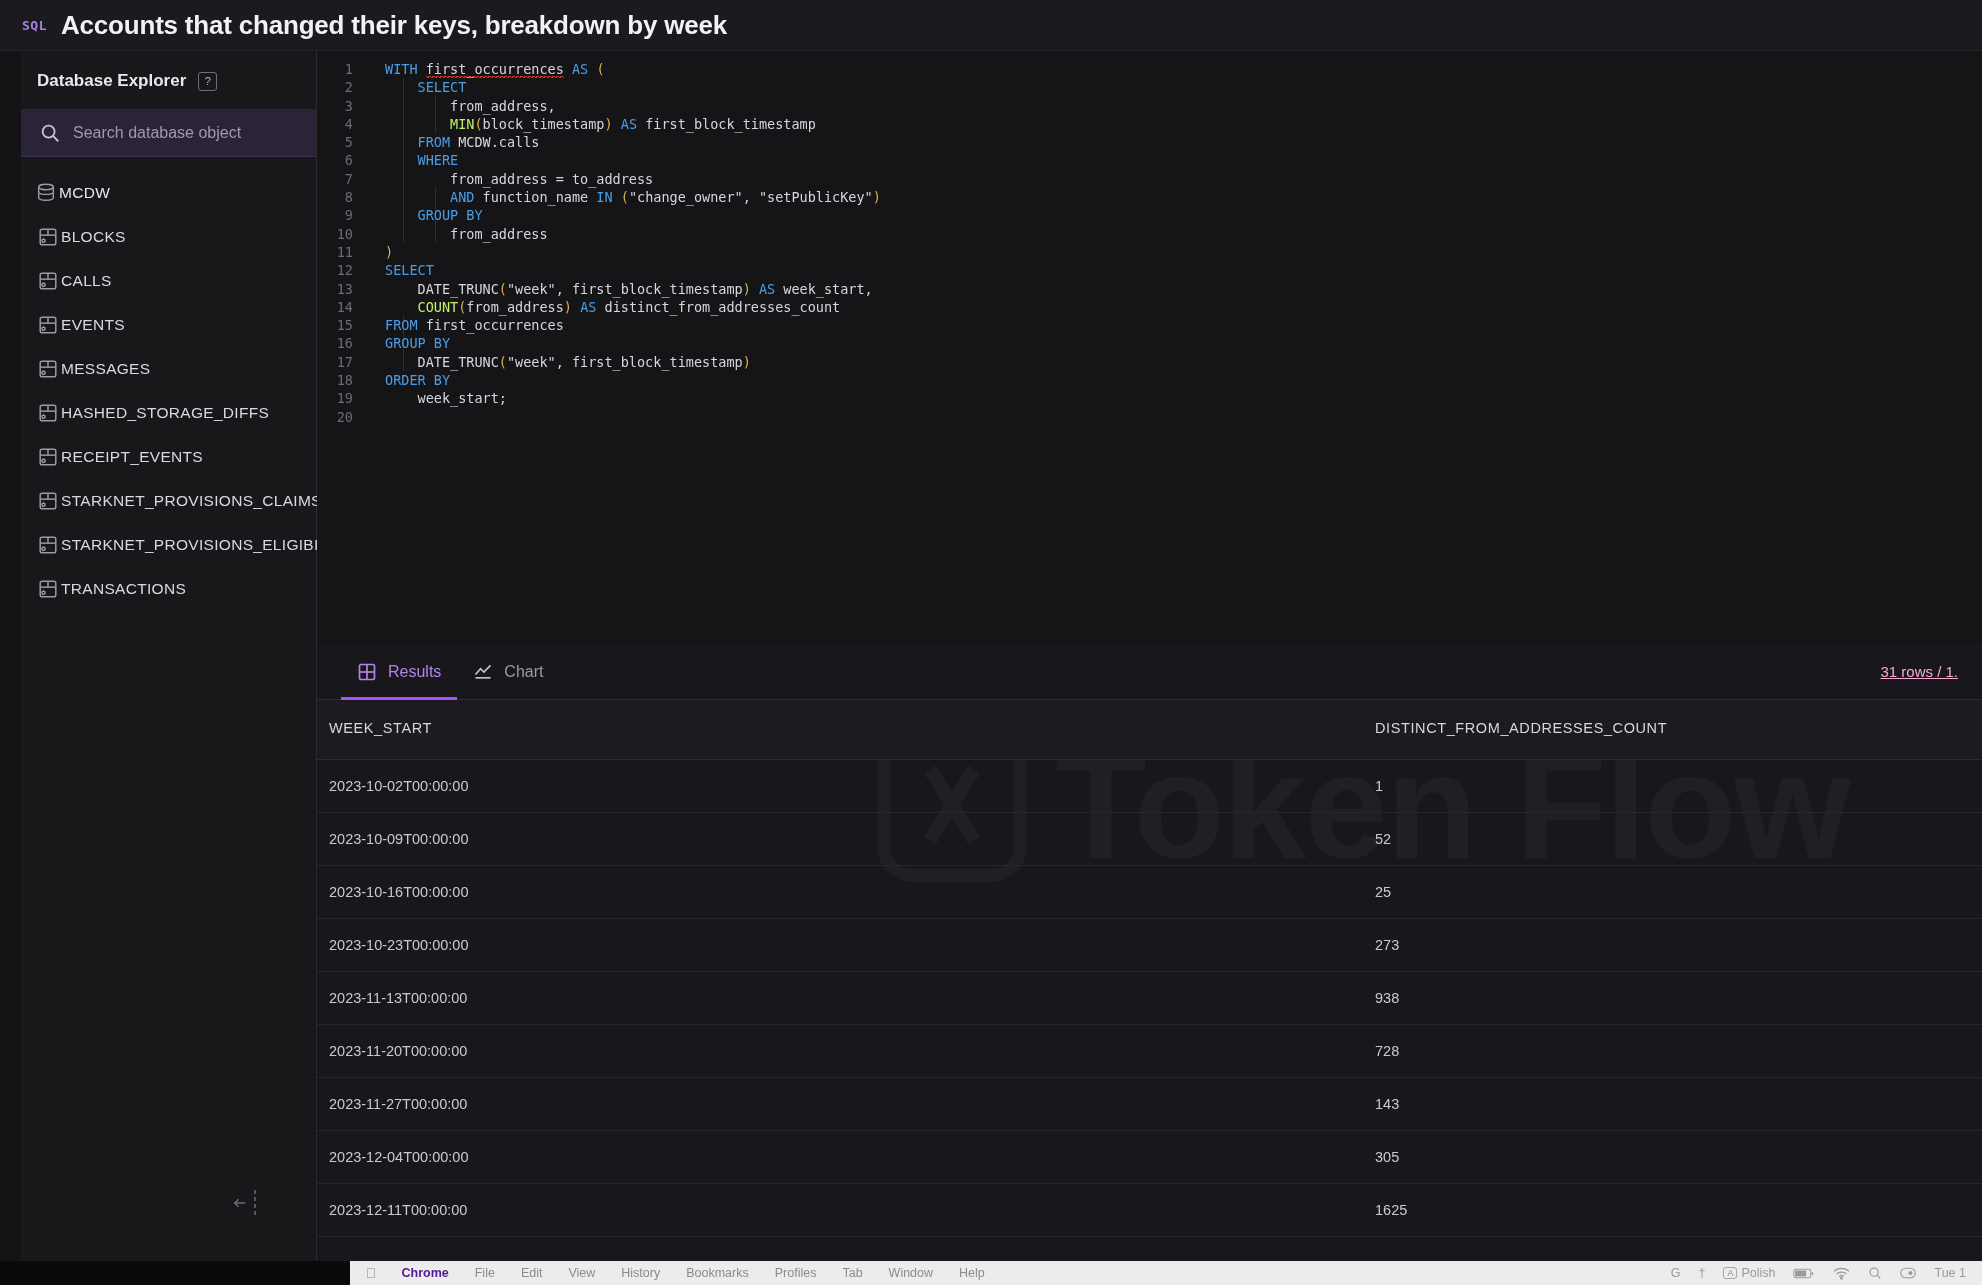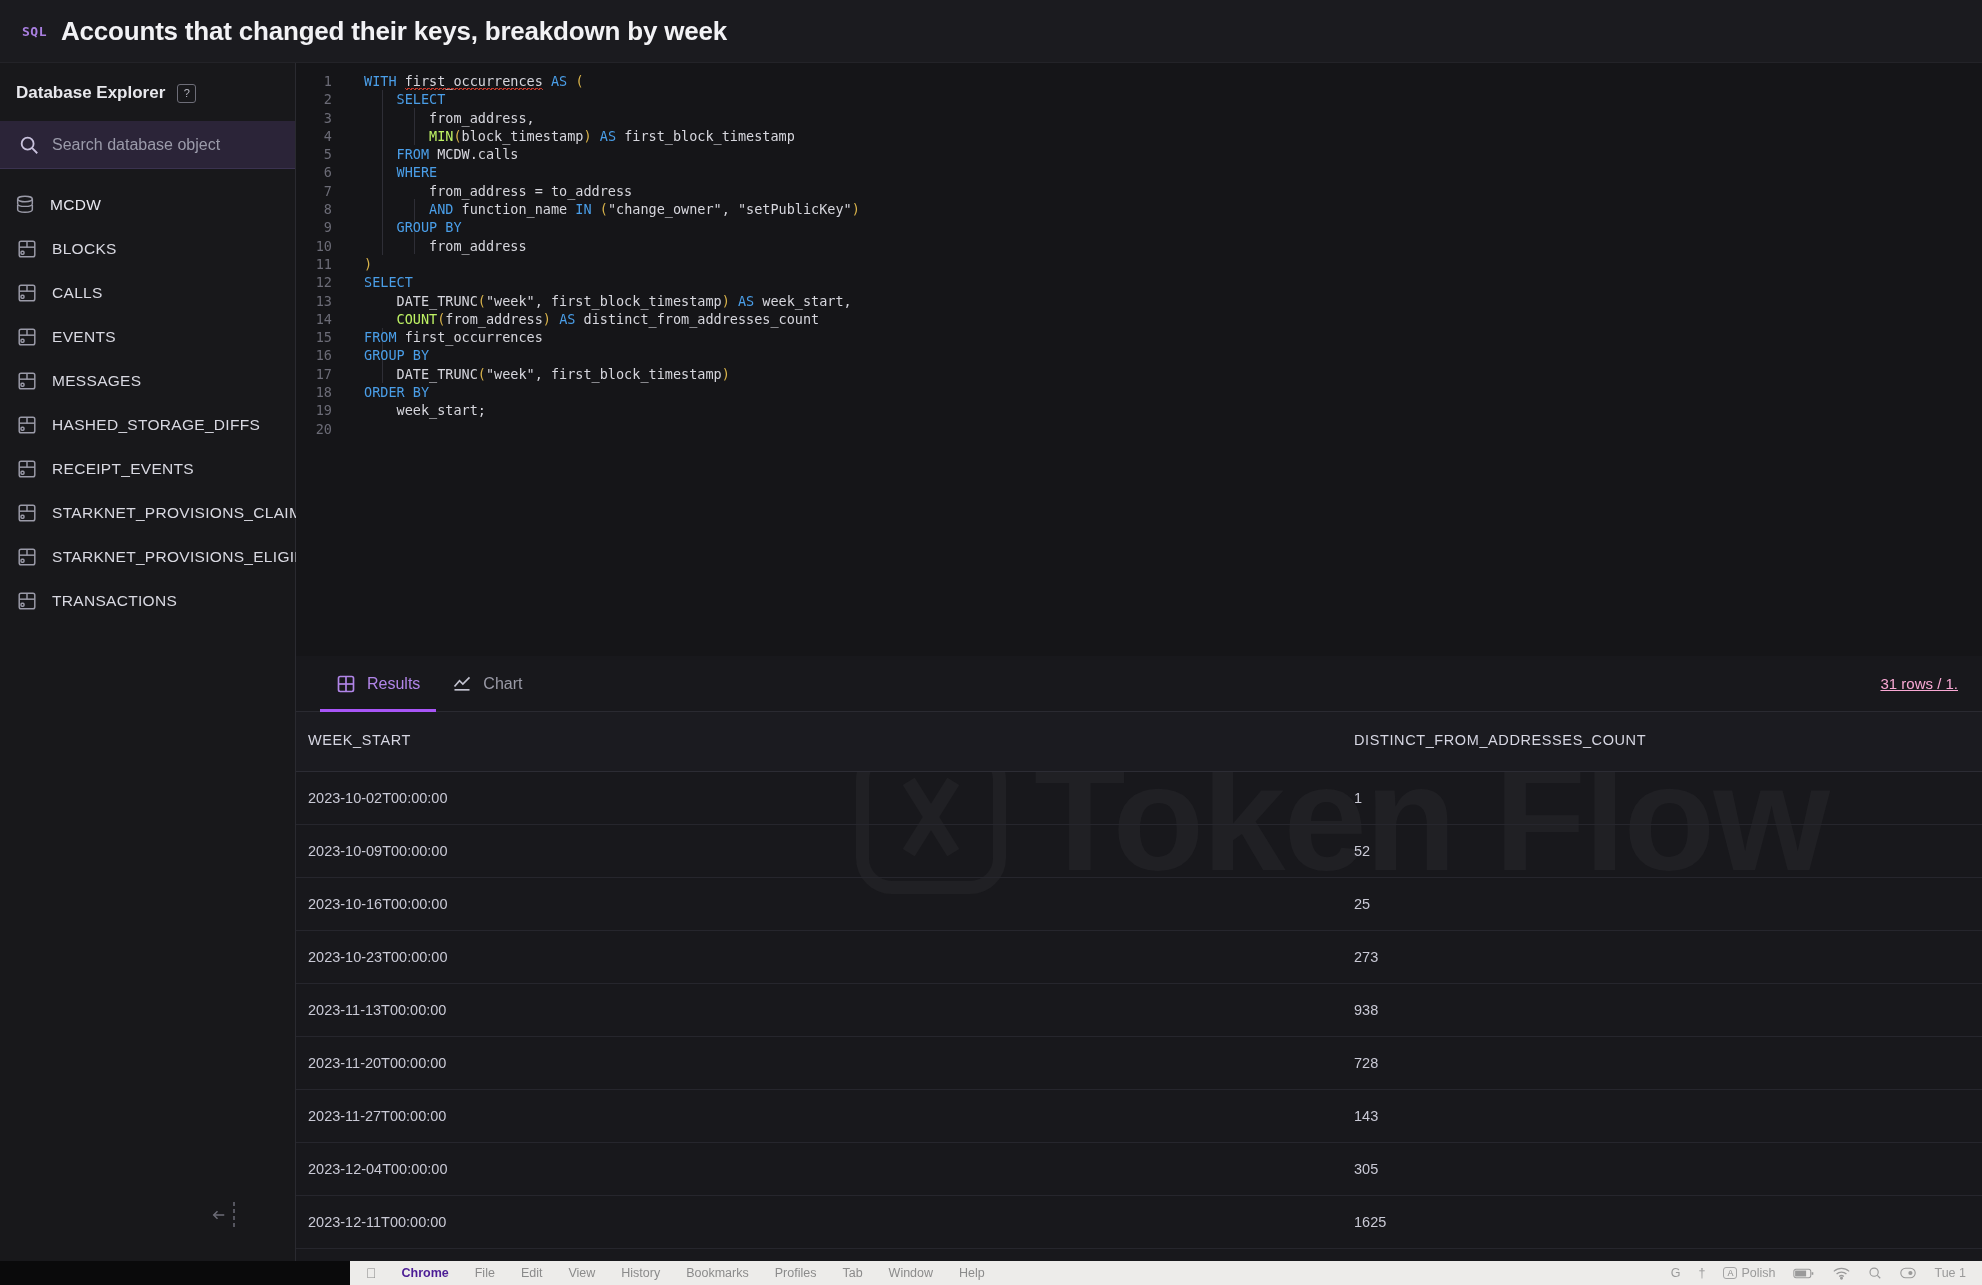--- a/index.html
+++ b/index.html
@@ -6,60 +6,60 @@
   html, body {
     width: 1982px; height: 1285px;
     background: #0d0d0f;
     font-family: "Liberation Sans", sans-serif;
     overflow: hidden;
   }
   #app { position: relative; width: 1982px; height: 1285px; background: #131316; }
 
   
   .header {
-    height: 63px; background: #1b1b1f;
+    height: 51px; background: #1b1b1f;
     display: flex; align-items: center; gap: 14px;
     padding: 0 22px;
     border-bottom: 1px solid #232328;
   }
   .sql-badge {
     color: #a97fe0; font-family: "DejaVu Sans Mono", monospace;
     font-size: 13px; font-weight: 700; letter-spacing: .5px;
   }
   .header-title {
     color: #f2f2f5; font-size: 26px; font-weight: 700; letter-spacing: -.2px;
   }
 
   
   .body { display: flex; height: 1222px; }
 
   
   .sidebar {
     width: 296px; background: #18181b; flex: 0 0 296px;
     border-right: 1px solid #2a2a30;
-    display: flex; flex-direction: column; position: relative;
+    display: flex; flex-direction: column; position: relative; margin-left: 21px;
   }
   .db-explorer-row {
     display: flex; align-items: center; gap: 12px;
     padding: 20px 16px 18px 16px;
   }
   .db-explorer-label { color: #e8e8ed; font-size: 17px; font-weight: 700; }
   .help-chip {
     width: 19px; height: 19px; border: 1px solid #6d6d78; border-radius: 3px;
     color: #b5b5c0; font-size: 11px; display: flex; align-items: center; justify-content: center;
   }
   .search-row {
     display: flex; align-items: center; gap: 12px;
     height: 48px; padding: 17px 18px;
     background: #2b2438; border-bottom: 1px solid #3b3350;
   }
   .search-placeholder { color: #9b9baa; font-size: 16px; }
   .tree { padding-top: 14px; }
   .tree-item {
-    display: flex; align-items: center; gap: 14px;
+    display: flex; align-items: center; gap: 2px;
     height: 44px; padding-left: 14px; cursor: default;
   }
   .tree-item.child { padding-left: 16px; }
   .tree-item .lbl { color: #d9d9e2; font-size: 15.5px; letter-spacing: .3px; white-space: nowrap; }
   .tree-item.root .lbl { color: #e6e6ee; }
   .ic { width: 22px; height: 22px; flex: 0 0 22px; color: #9a9aa8; display: block; }
   .collapse-handle {
     position: absolute; left: 210px; bottom: 58px;
     display: flex; align-items: center; gap: 5px;
   }

